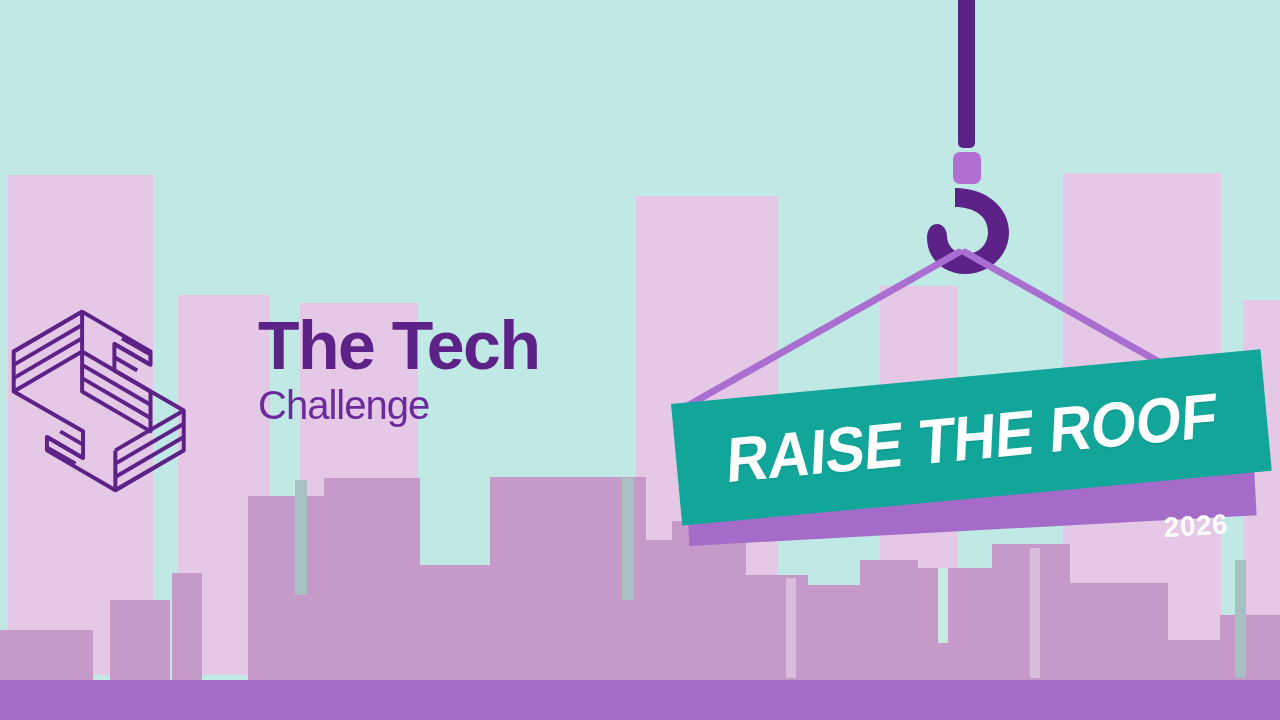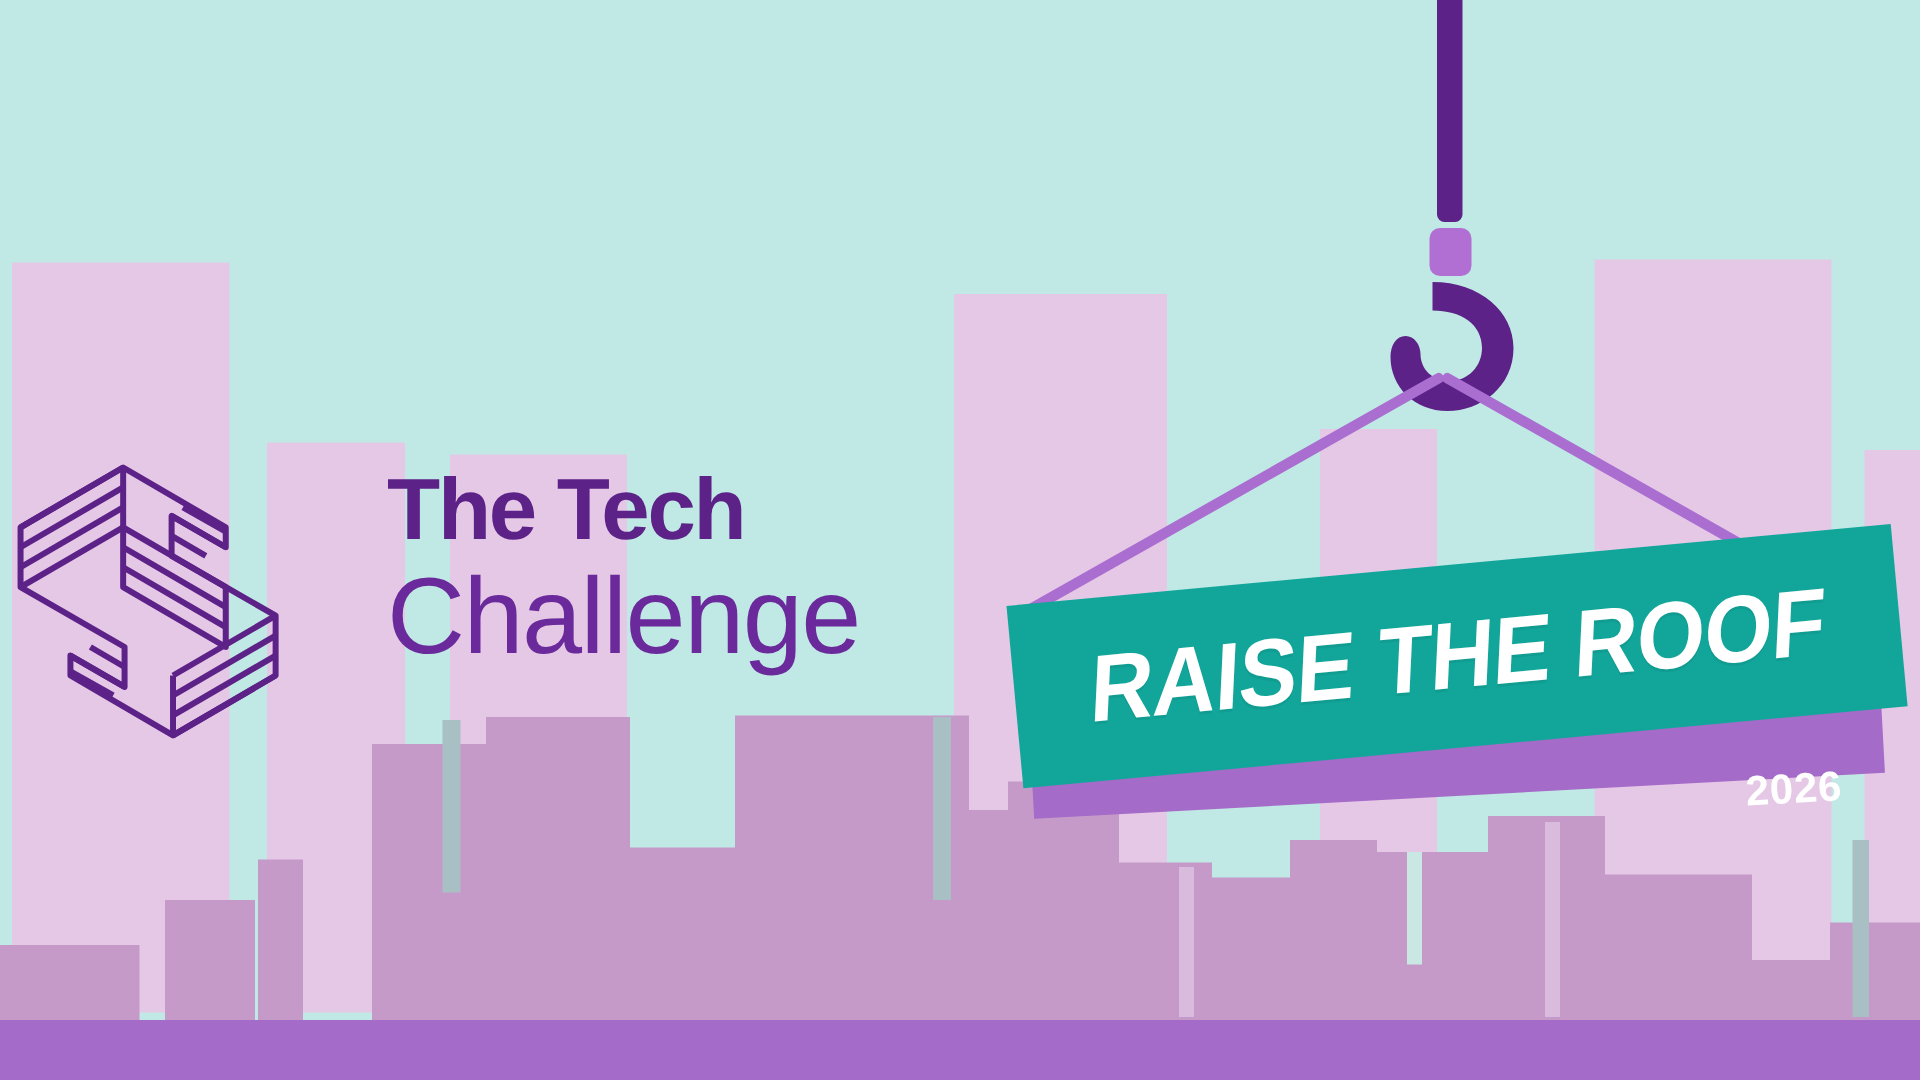--- a/index.html
+++ b/index.html
@@ -20,25 +20,25 @@
 
   
   .ground{position:absolute;left:0;bottom:0;width:1280px;height:40px;background:#a46bc9;}
 
   
   .logo{position:absolute;left:8px;top:300px;width:190px;height:200px;}
 
   
   .wordmark{position:absolute;left:258px;top:312px;width:420px;}
   .wm-l1{
-    font-size:58px;font-weight:700;letter-spacing:-1.5px;
+    font-size:68px;font-weight:700;letter-spacing:-1.5px;
     color:#5c2288;line-height:0.98;white-space:nowrap;
   }
   .wm-l2{
-    font-size:72px;font-weight:500;letter-spacing:-1px;
+    font-size:40px;font-weight:500;letter-spacing:-1px;
     color:#6b2a9c;line-height:1.02;white-space:nowrap;margin-top:6px;
   }
 
   
   .cable{position:absolute;left:958px;top:-4px;width:17px;height:152px;background:#5c2288;border-radius:0 0 5px 5px;}
   .shackle{position:absolute;left:953px;top:152px;width:28px;height:32px;background:#b16fd4;border-radius:7px;}
   .hook{position:absolute;left:925px;top:186px;width:85px;height:88px;}
 
   .sling{position:absolute;transform-origin:0 50%;height:7px;background:#a96ed0;border-radius:3px;}
   .sling-l{left:962px;top:247px;width:330px;transform:rotate(150.5deg);}

